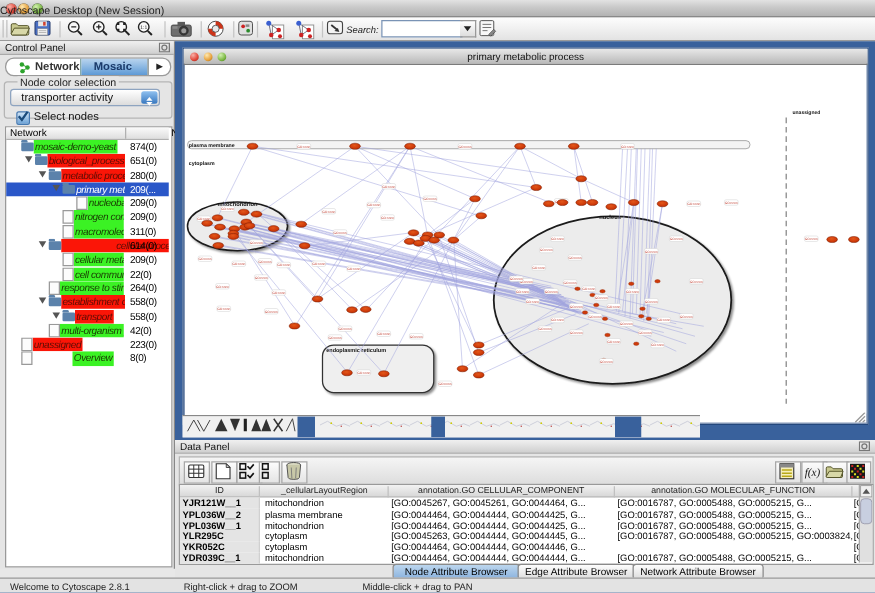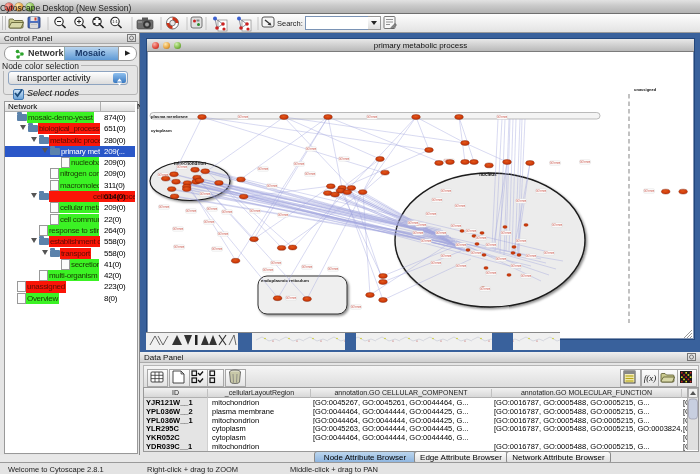--- a/index.html
+++ b/index.html
@@ -18,21 +18,21 @@
 #tabbar{left:4px;top:13px;width:131px;height:13px;background:#fff;border:1px solid #9a9a9a;border-radius:7px;}
 #tab-mosaic{left:59px;top:0px;width:53px;height:13px;background:linear-gradient(#b8d4ee,#5e9ad6);border-left:1px solid #8aa;border-right:1px solid #8aa;}
 #groupbox{left:3px;top:32px;width:133px;height:28px;border:1px solid #b5b5b5;border-radius:3px;}
 #combo{left:8px;top:38px;width:118px;height:12px;background:linear-gradient(#ffffff,#dcdcdc);border:1px solid #8ea4c0;border-radius:3px;}
 #combo .btn{right:1px;top:1px;width:13px;height:10px;background:linear-gradient(#8fc0ef,#3878c0);border-radius:2px;}
 #cb{left:13px;top:56px;width:9px;height:9px;background:linear-gradient(#cfe4f7,#6ba3d8);border:1px solid #4479b2;border-radius:2px;}
 
 #tree{left:4px;top:68px;width:132px;height:351px;background:#fff;border:1px solid #999;}
 #treehead{left:0;top:0;width:130px;height:9px;background:linear-gradient(#fafafa,#dedede);border-bottom:1px solid #b0b0b0;}
 .trow{height:11.3px;line-height:11.1px;font-size:8px;letter-spacing:-0.3px;white-space:nowrap;overflow:hidden;position:relative;}
-.trow span.lbl{padding:0 1px;display:inline-block;overflow:hidden;vertical-align:top;}
+.trow span.lbl{padding:0 1px;display:inline-block;overflow:hidden;vertical-align:top;font-style:italic;}
 .cnt{position:absolute;left:99px;top:0;}
 .tri{display:inline-block;width:0;height:0;border-left:3.5px solid transparent;border-right:3.5px solid transparent;border-top:5px solid #555;vertical-align:1px;}
 .folder{display:inline-block;width:10px;height:7px;background:#5b82ab;border-radius:1px;position:relative;vertical-align:-1px;}
 .folder:before{content:"";position:absolute;left:0;top:-2px;width:5px;height:2px;background:#5b82ab;border-radius:1px 1px 0 0;}
 .file{display:inline-block;width:7px;height:9px;background:#fcfcfc;border:1px solid #999;position:relative;vertical-align:-1px;}
 
 #desktop{left:140px;top:33px;width:560px;height:319px;background:#39619c;}
 #netwin{left:6px;top:5px;width:547px;height:300px;background:#fff;border:1px solid #23477c;box-shadow:inset 0 0 0 1px #8296b5;}
 #nettitle{left:0;top:0;width:547px;height:13px;background:linear-gradient(#e8e8e8,#b9b9b9);border-bottom:1px solid #7b7b7b;box-sizing:border-box;}
 #nettitle .t{width:100%;text-align:center;top:2px;font-size:8px;color:#111;}
@@ -159,21 +159,21 @@
         <line x1="2" y1="8" x2="6" y2="8" stroke="#777" stroke-width="0.8"></line>
         <path d="M7 11 L11 7 L12.5 8.5 L8.5 12.5 Z" fill="#888" stroke="#333" stroke-width="0.5"></path>
       </g>
       <line x1="48" y1="3" x2="48" y2="16" stroke="#c4c4c4" stroke-width="1"></line>
       <line x1="132" y1="3" x2="132" y2="16" stroke="#c4c4c4" stroke-width="1"></line>
       <line x1="161" y1="3" x2="161" y2="16" stroke="#c4c4c4" stroke-width="1"></line>
       <line x1="187" y1="3" x2="187" y2="16" stroke="#c4c4c4" stroke-width="1"></line>
       <line x1="206" y1="3" x2="206" y2="16" stroke="#c4c4c4" stroke-width="1"></line>
       <line x1="258" y1="3" x2="258" y2="16" stroke="#c4c4c4" stroke-width="1"></line>
     </svg>
-  <span class="abs" style="left:277px;top:5px;font-size:7.5px;color:#222;">Search:</span>
+  <span class="abs" style="left:277px;top:5px;font-size:7.5px;color:#222;font-style:italic;">Search:</span>
   <div class="abs" style="left:305px;top:2px;width:63px;height:12px;background:#fff;border:1px solid #7a93b5;"></div>
   <div class="abs" style="left:368px;top:2px;width:12px;height:12px;background:linear-gradient(#fff,#ddd);border:1px solid #999;border-left:none;"></div>
   <div class="abs" style="left:371px;top:7px;width:0;height:0;border-left:3px solid transparent;border-right:3px solid transparent;border-top:4px solid #222;"></div>
 </div>
 
 <div class="abs" id="cpanel">
   <div class="abs" id="cphead">
       <span>Control Panel</span>
     <svg class="abs" style="left:127px;top:1px" width="9" height="8">
         <rect x="0.5" y="0.5" width="8" height="7" fill="none" stroke="#777" stroke-width="1"></rect>
@@ -188,58 +188,57 @@
         <circle cx="3" cy="8" r="1.8" fill="#2da32d"></circle>
         <line x1="2.5" y1="2.5" x2="7" y2="5" stroke="#2da32d" stroke-width="0.8"></line>
         <line x1="3" y1="8" x2="7" y2="5" stroke="#2da32d" stroke-width="0.8"></line>
       </svg>
      <span class="abs" style="left:23px;top:1px;font-size:9px;font-weight:bold;color:#333;">Network</span>
      <span class="abs" style="left:70px;top:1px;font-size:9px;font-weight:bold;color:#1a3a6a;">Mosaic</span>
      <div class="abs" style="left:113px;top:0;width:1px;height:13px;background:#9a9a9a;"></div>
      <span class="abs" style="left:120px;top:2px;font-size:7px;color:#222;">▶</span>
   </div>
   <div class="abs" id="groupbox"></div>
-  <span class="abs" style="left:0;top:28px;font-size:8.5px;color:#222;background:#e5e5e5;padding:0 2px;">Node color selection</span>
+  <span class="abs" style="left:14px;top:28px;font-size:8.5px;color:#222;background:#e5e5e5;padding:0 2px;">Node color selection</span>
   <div class="abs" id="combo">
       <span class="abs" style="left:8px;top:1px;font-size:9px;color:#111;">transporter activity</span>
     <div class="abs btn"><svg width="13" height="10">
           <path d="M6.5 1.5 L9 4.5 L4 4.5 Z" fill="#fff"></path>
           <path d="M6.5 8.5 L9 5.5 L4 5.5 Z" fill="#fff"></path>
         </svg></div>
   </div>
   <div class="abs" id="cb">
       <svg width="11" height="11" style="position:absolute;left:-1px;top:-2px">
         <path d="M2 5 L4.5 8 L9 1.5" fill="none" stroke="#1a4a7a" stroke-width="1.8"></path>
       </svg>
     </div>
-  <span class="abs" style="left:27px;top:55px;font-size:9px;color:#111;font-style:italic;">Select nodes</span>
+  <span class="abs" style="left:27px;top:55px;font-size:9px;color:#111;">Select nodes</span>
   <div class="abs" id="tree">
     <div class="abs" id="treehead">
       <span class="abs" style="left:3px;top:0px;font-size:8px;">Network</span>
       <span class="abs" style="left:99px;top:0px;font-size:8px;margin-left:33px;">Nodes</span>
       <div class="abs" style="left:95px;top:0;width:1px;height:9px;background:#b0b0b0;"></div>
     </div>
     <div class="abs" id="treerows" style="left:0;top:10px;width:130px;">
         <div class="trow" style=""><span style="display:inline-block;width:4px;"></span><span style="display:inline-block;width:8px;"></span><span class="folder"></span><span class="lbl" style="background:#3bf224;color:#1a3a04;max-width:71px;">mosaic-demo-yeast</span><span class="cnt">874(0)</span></div>
         <div class="trow" style=""><span style="display:inline-block;width:15px;"></span><span class="tri"></span> <span class="folder"></span><span class="lbl" style="background:#fb1507;color:#5d0d05;max-width:60px;">biological_process</span><span class="cnt">651(0)</span></div>
         <div class="trow" style=""><span style="display:inline-block;width:26px;"></span><span class="tri"></span> <span class="folder"></span><span class="lbl" style="background:#fb1507;color:#5d0d05;max-width:49px;">metabolic process</span><span class="cnt">280(0)</span></div>
         <div class="trow" style="background:#2a57c8;color:#fff;"><span style="display:inline-block;width:37px;"></span><span class="tri"></span> <span class="folder"></span><span class="lbl" style="max-width:38px;">primary metabo</span><span class="cnt">209(...</span></div>
         <div class="trow" style=""><span style="display:inline-block;width:48px;"></span><span style="display:inline-block;width:8px;"></span><span class="file"></span><span class="lbl" style="background:#3bf224;color:#1a3a04;max-width:27px;">nucleobase-</span><span class="cnt">209(0)</span></div>
         <div class="trow" style=""><span style="display:inline-block;width:37px;"></span><span style="display:inline-block;width:8px;"></span><span class="file"></span><span class="lbl" style="background:#3bf224;color:#1a3a04;max-width:38px;">nitrogen compo</span><span class="cnt">209(0)</span></div>
         <div class="trow" style=""><span style="display:inline-block;width:37px;"></span><span style="display:inline-block;width:8px;"></span><span class="file"></span><span class="lbl" style="background:#3bf224;color:#1a3a04;max-width:38px;">macromolecule</span><span class="cnt">311(0)</span></div>
         <div class="trow" style=""><span style="display:inline-block;width:26px;"></span><span class="tri"></span> <span class="folder"></span><span class="lbl" style="background:#fb1507;color:#5d0d05;max-width:49px;padding-left:44px;">cellular process</span><span class="cnt">614(0)</span></div>
         <div class="trow" style=""><span style="display:inline-block;width:37px;"></span><span style="display:inline-block;width:8px;"></span><span class="file"></span><span class="lbl" style="background:#3bf224;color:#1a3a04;max-width:38px;">cellular metabo</span><span class="cnt">209(0)</span></div>
         <div class="trow" style=""><span style="display:inline-block;width:37px;"></span><span style="display:inline-block;width:8px;"></span><span class="file"></span><span class="lbl" style="background:#3bf224;color:#1a3a04;max-width:38px;">cell communicat</span><span class="cnt">22(0)</span></div>
         <div class="trow" style=""><span style="display:inline-block;width:26px;"></span><span style="display:inline-block;width:8px;"></span><span class="file"></span><span class="lbl" style="background:#3bf224;color:#1a3a04;max-width:49px;">response to stimul</span><span class="cnt">264(0)</span></div>
         <div class="trow" style=""><span style="display:inline-block;width:26px;"></span><span class="tri"></span> <span class="folder"></span><span class="lbl" style="background:#fb1507;color:#5d0d05;max-width:49px;">establishment of lo</span><span class="cnt">558(0)</span></div>
         <div class="trow" style=""><span style="display:inline-block;width:37px;"></span><span class="tri"></span> <span class="folder"></span><span class="lbl" style="background:#fb1507;color:#5d0d05;max-width:38px;">transport</span><span class="cnt">558(0)</span></div>
-        <div class="trow" style=""><span style="display:inline-block;width:48px;"></span><span style="display:inline-block;width:8px;"></span><span class="file"></span><span class="lbl" style="background:#3bf224;color:#1a3a04;max-width:27px;">secretion</span><span class="cnt">41(0)</span></div>
         <div class="trow" style=""><span style="display:inline-block;width:26px;"></span><span style="display:inline-block;width:8px;"></span><span class="file"></span><span class="lbl" style="background:#3bf224;color:#1a3a04;max-width:49px;">multi-organism pro</span><span class="cnt">42(0)</span></div>
         <div class="trow" style=""><span style="display:inline-block;width:4px;"></span><span style="display:inline-block;width:8px;"></span><span class="file"></span><span class="lbl" style="background:#fb1507;color:#5d0d05;max-width:71px;">unassigned</span><span class="cnt">223(0)</span></div>
-        <div class="trow" style=""><span style="display:inline-block;width:4px;"></span><span style="display:inline-block;width:8px;"></span><span class="file"></span><span class="lbl" style="background:#3bf224;color:#1a3a04;max-width:71px;">Overview</span><span class="cnt">8(0)</span></div>
+        <div class="trow" style=""><span style="display:inline-block;width:4px;"></span><span style="display:inline-block;width:8px;"></span><span class="file"></span><span class="lbl" style="background:#3bf224;color:#1a3a04;max-width:71px;margin-left:32px;">Overview</span><span class="cnt">8(0)</span></div>
       </div>
   </div>
 </div>
 
 <div class="abs" id="desktop">
   <div class="abs" id="netwin">
     <div class="abs" id="nettitle">
       <div class="abs tl" style="left:5px;top:3px;width:7px;height:7px;background:radial-gradient(circle at 35% 30%,#f8b0a8,#e04537 60%,#93241c);"></div>
       <div class="abs tl" style="left:16px;top:3px;width:7px;height:7px;background:radial-gradient(circle at 35% 30%,#ffe9b0,#e6a13c 60%,#9a6314);"></div>
       <div class="abs tl" style="left:27px;top:3px;width:7px;height:7px;background:radial-gradient(circle at 35% 30%,#d2f0b0,#7cb844 60%,#3f7313);"></div>
@@ -873,20 +872,21 @@
         </div>
         <div class="drow" style="position:relative;">
           <div class="dc0">YKR052C</div>
           <div class="dc1">cytoplasm</div>
           <div class="dc2">[GO:0044464, GO:0044444, GO:0044446, G...</div>
           <div style="left:539px;width:5px;">[G</div>
         </div>
         <div class="drow" style="position:relative;">
           <div class="dc0">YDR039C__1</div>
           <div class="dc1">mitochondrion</div>
+          <div class="dc2">[GO:0044464, GO:0044444, GO:0044444, G...</div>
           <div class="dc3">[GO:0016787, GO:0005488, GO:0005215, G...</div>
           <div style="left:539px;width:5px;">[G</div>
         </div>
       </div>
     <div class="abs" style="left:543px;top:0;width:10px;height:62px;background:#e0e0e0;border-left:1px solid #aaa;">
       <svg width="10" height="62">
           <rect x="0.5" y="0.5" width="9" height="9" fill="#f0f0f0" stroke="#999" stroke-width="0.7"></rect>
           <path d="M5 3 L8 7 L2 7 Z" fill="#555"></path>
           <rect x="0.5" y="11" width="9" height="20" rx="3" fill="#c8cfe0" stroke="#99a" stroke-width="0.7"></rect>
         </svg>

